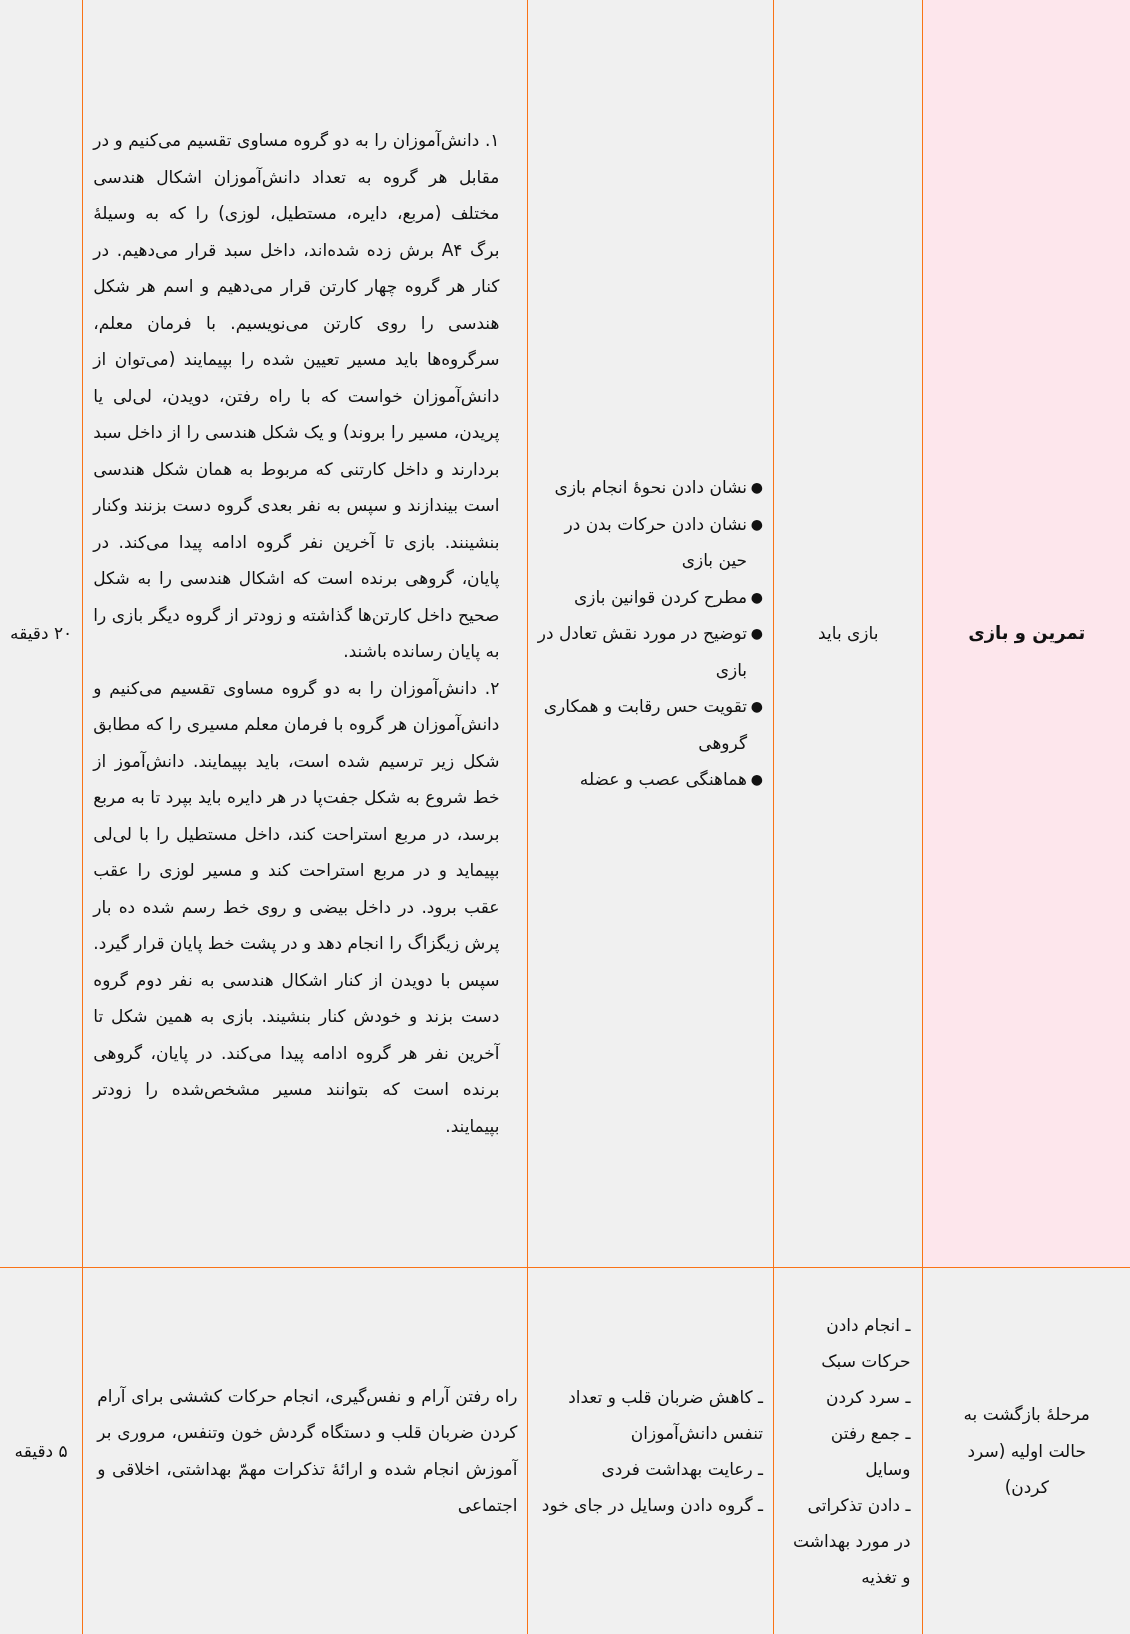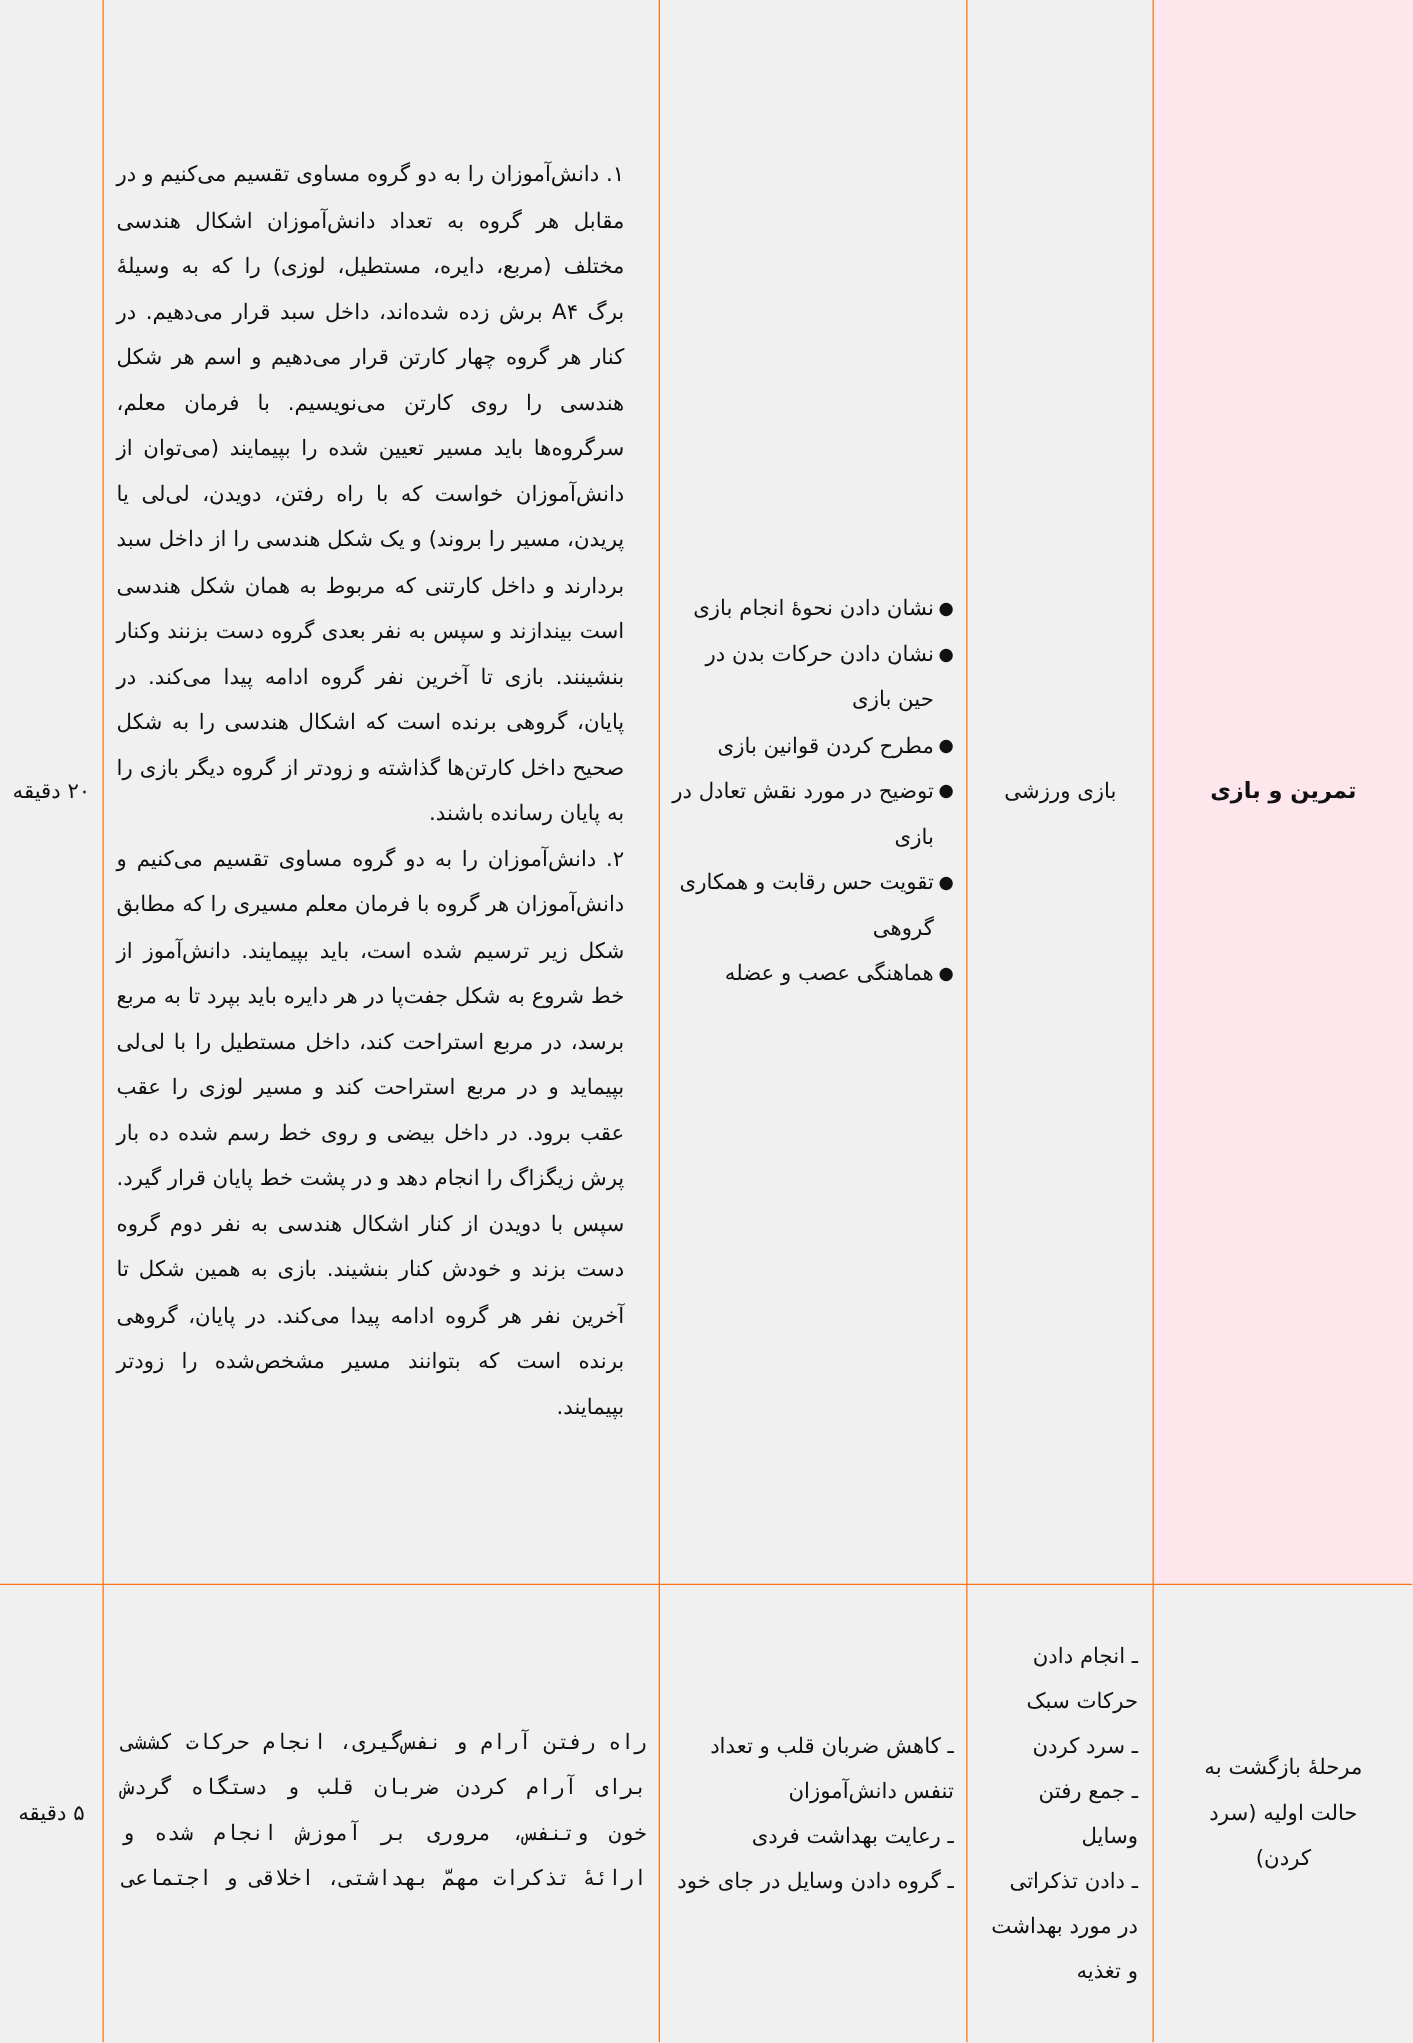--- a/index.html
+++ b/index.html
@@ -47,21 +47,21 @@
 </head>
 <body>
 
 <table class="lesson">
   <tbody>
       <tr style="height:1267px;">
     <td class="c-phase pink">
       <span class="phase-title">تمرین و بازی</span>
     </td>
     <td class="c-method gray">
-      <span>بازی ورزشی</span>
+      <span>بازی باید</span>
     </td>
     <td class="c-goals gray">
       <ul class="goals">
         <li><span class="bullet">●</span><span>نشان دادن نحوهٔ انجام بازی</span></li>
         <li><span class="bullet">●</span><span>نشان دادن حرکات بدن در حین بازی</span></li>
         <li><span class="bullet">●</span><span>مطرح کردن قوانین بازی</span></li>
         <li><span class="bullet">●</span><span>توضیح در مورد نقش تعادل در بازی</span></li>
         <li><span class="bullet">●</span><span>تقویت حس رقابت و همکاری گروهی</span></li>
         <li><span class="bullet">●</span><span>هماهنگی عصب و عضله</span></li>
       </ul>
@@ -89,20 +89,20 @@
       </ul>
     </td>
     <td class="c-goals gray">
       <ul class="dash-list">
         <li>ـ کاهش ضربان قلب و تعداد تنفس دانش‌آموزان</li>
         <li>ـ رعایت بهداشت فردی</li>
         <li>ـ گروه دادن وسایل در جای خود</li>
       </ul>
     </td>
     <td class="c-activity gray">
-      <div class="activity-text" style="padding:0 10px 0 14px;font-family:Liberation Mono, monospace;">راه رفتن آرام و نفس‌گیری، انجام حرکات کششی برای آرام کردن ضربان قلب و دستگاه گردش خون وتنفس، مروری بر آموزش انجام شده و ارائهٔ تذکرات مهمّ بهداشتی، اخلاقی و اجتماعی</div>
+      <div class="activity-text" style="padding:0 10px 0 14px;">راه رفتن آرام و نفس‌گیری، انجام حرکات کششی برای آرام کردن ضربان قلب و دستگاه گردش خون وتنفس، مروری بر آموزش انجام شده و ارائهٔ تذکرات مهمّ بهداشتی، اخلاقی و اجتماعی</div>
     </td>
     <td class="c-time gray">
       <span>۵ دقیقه</span>
     </td>
   </tr>
 </tbody>
   </table>
 
 </body></html>

